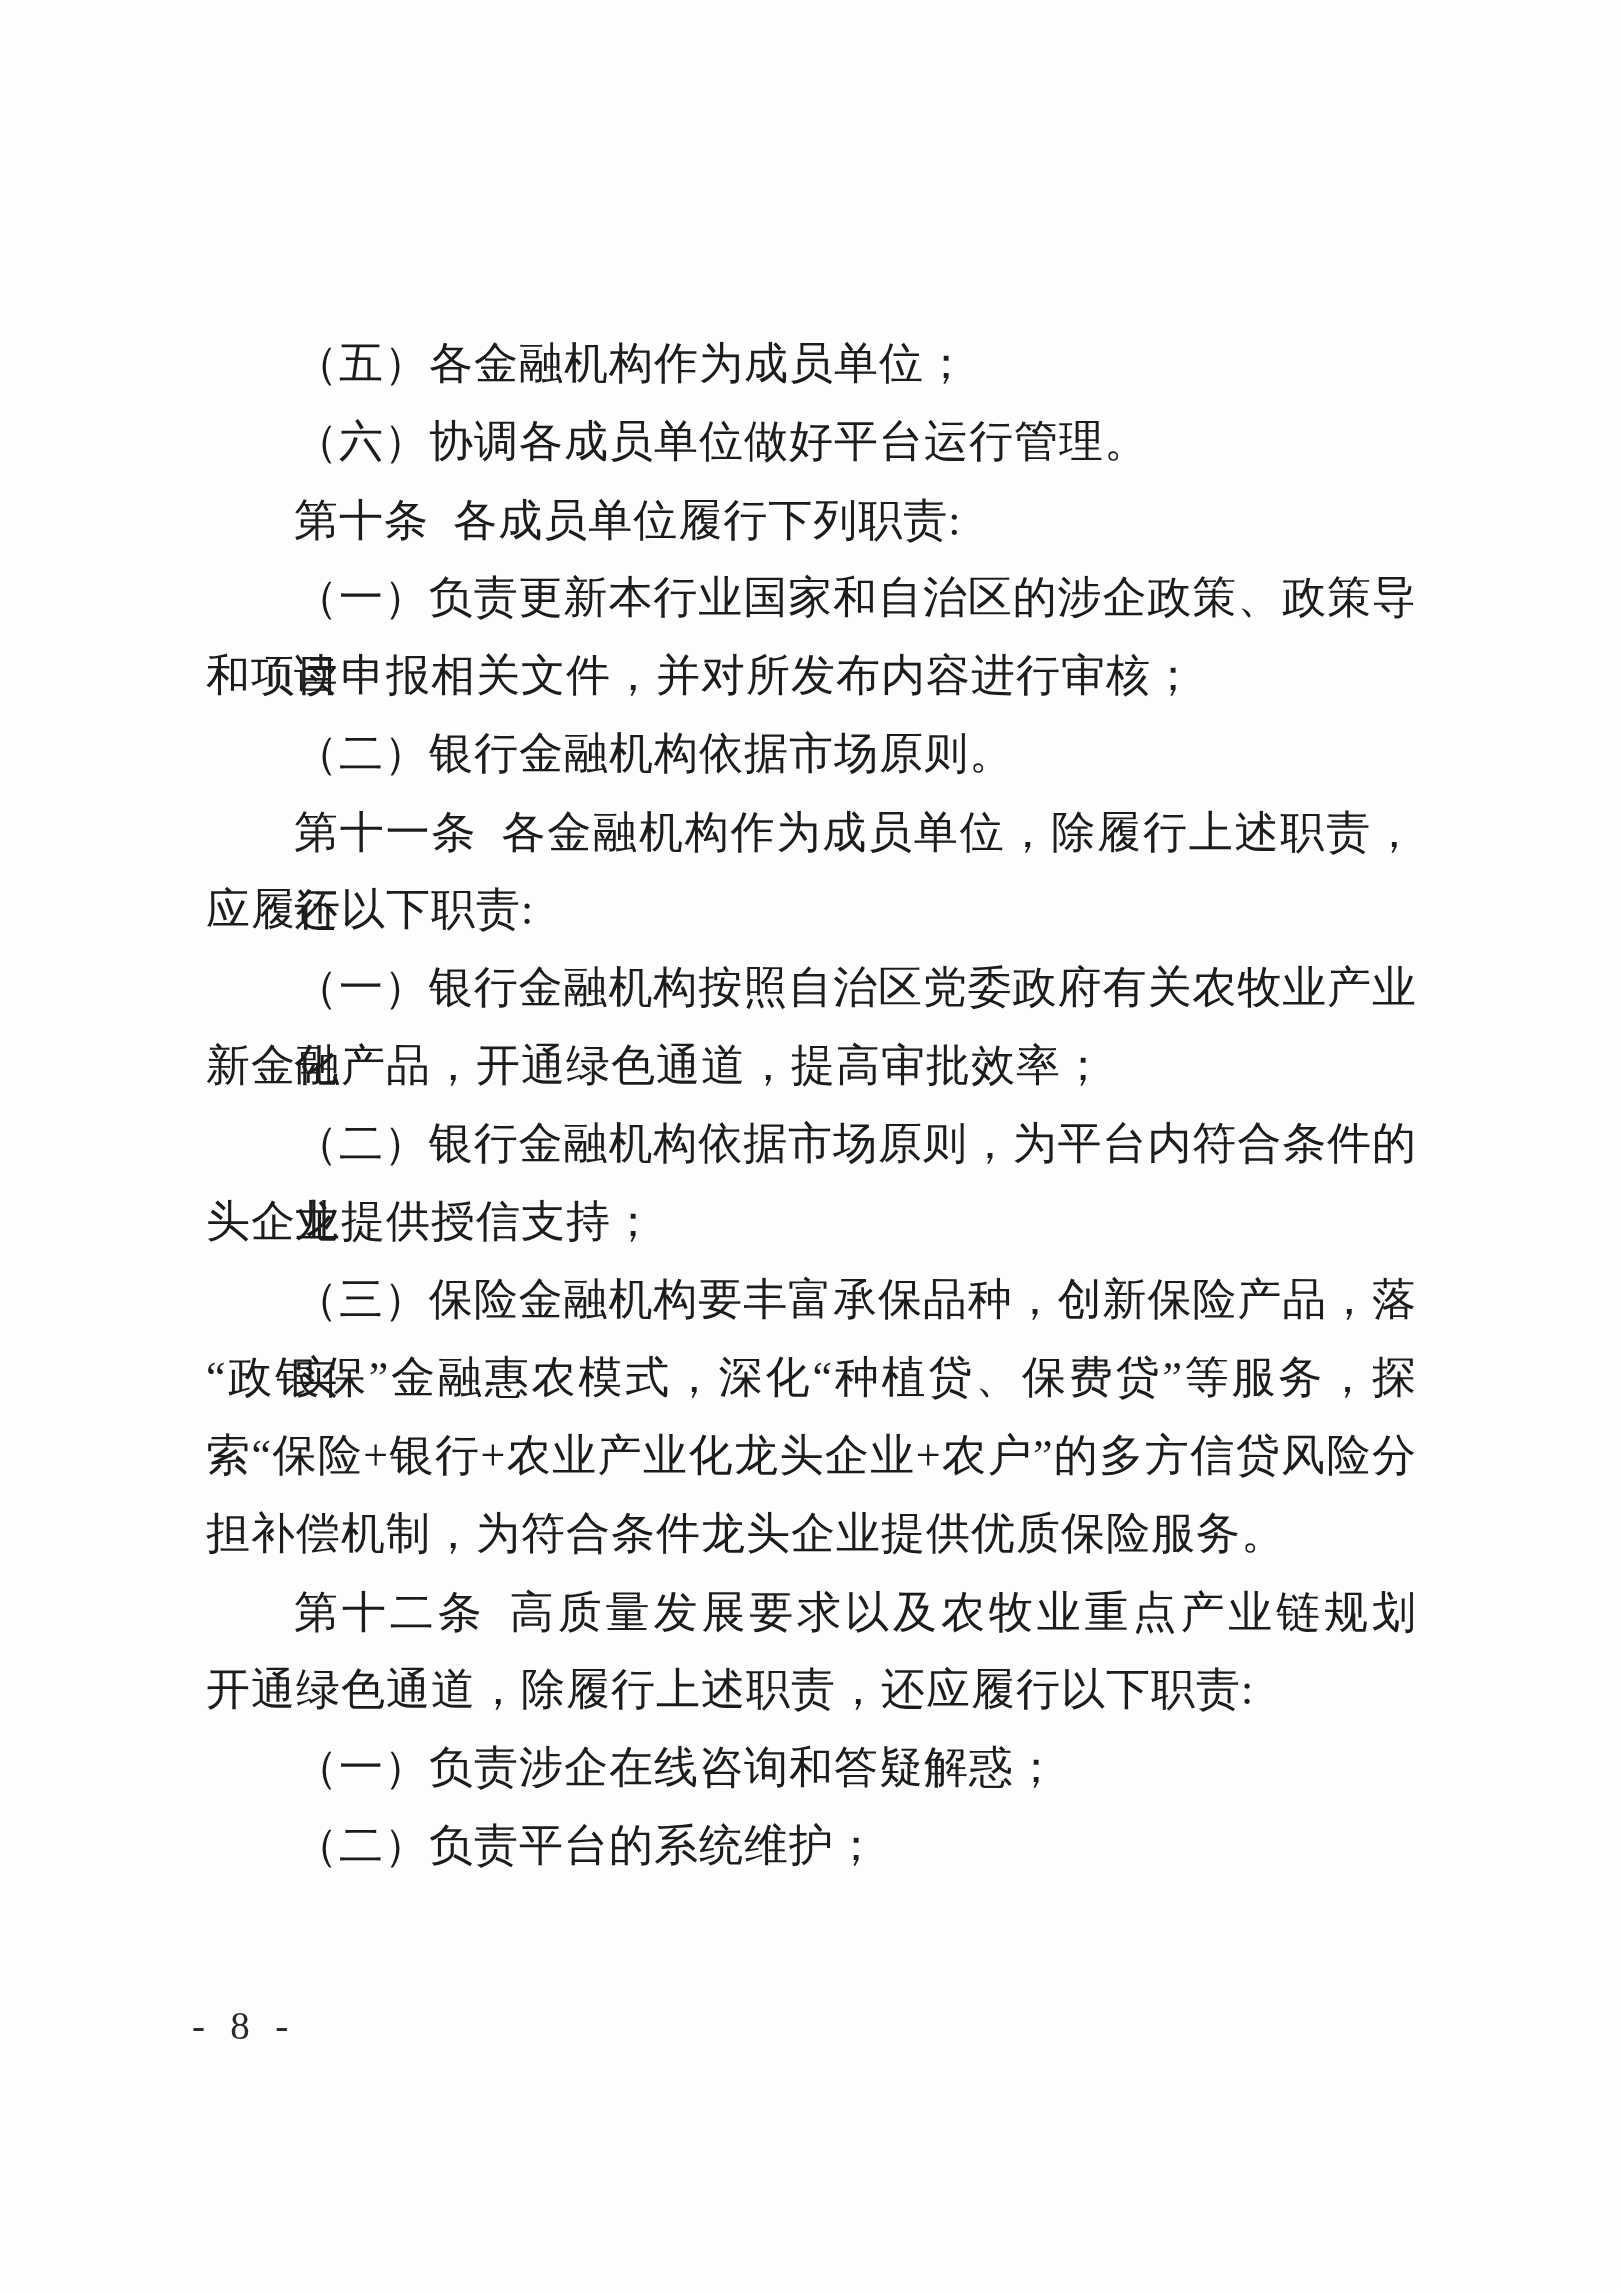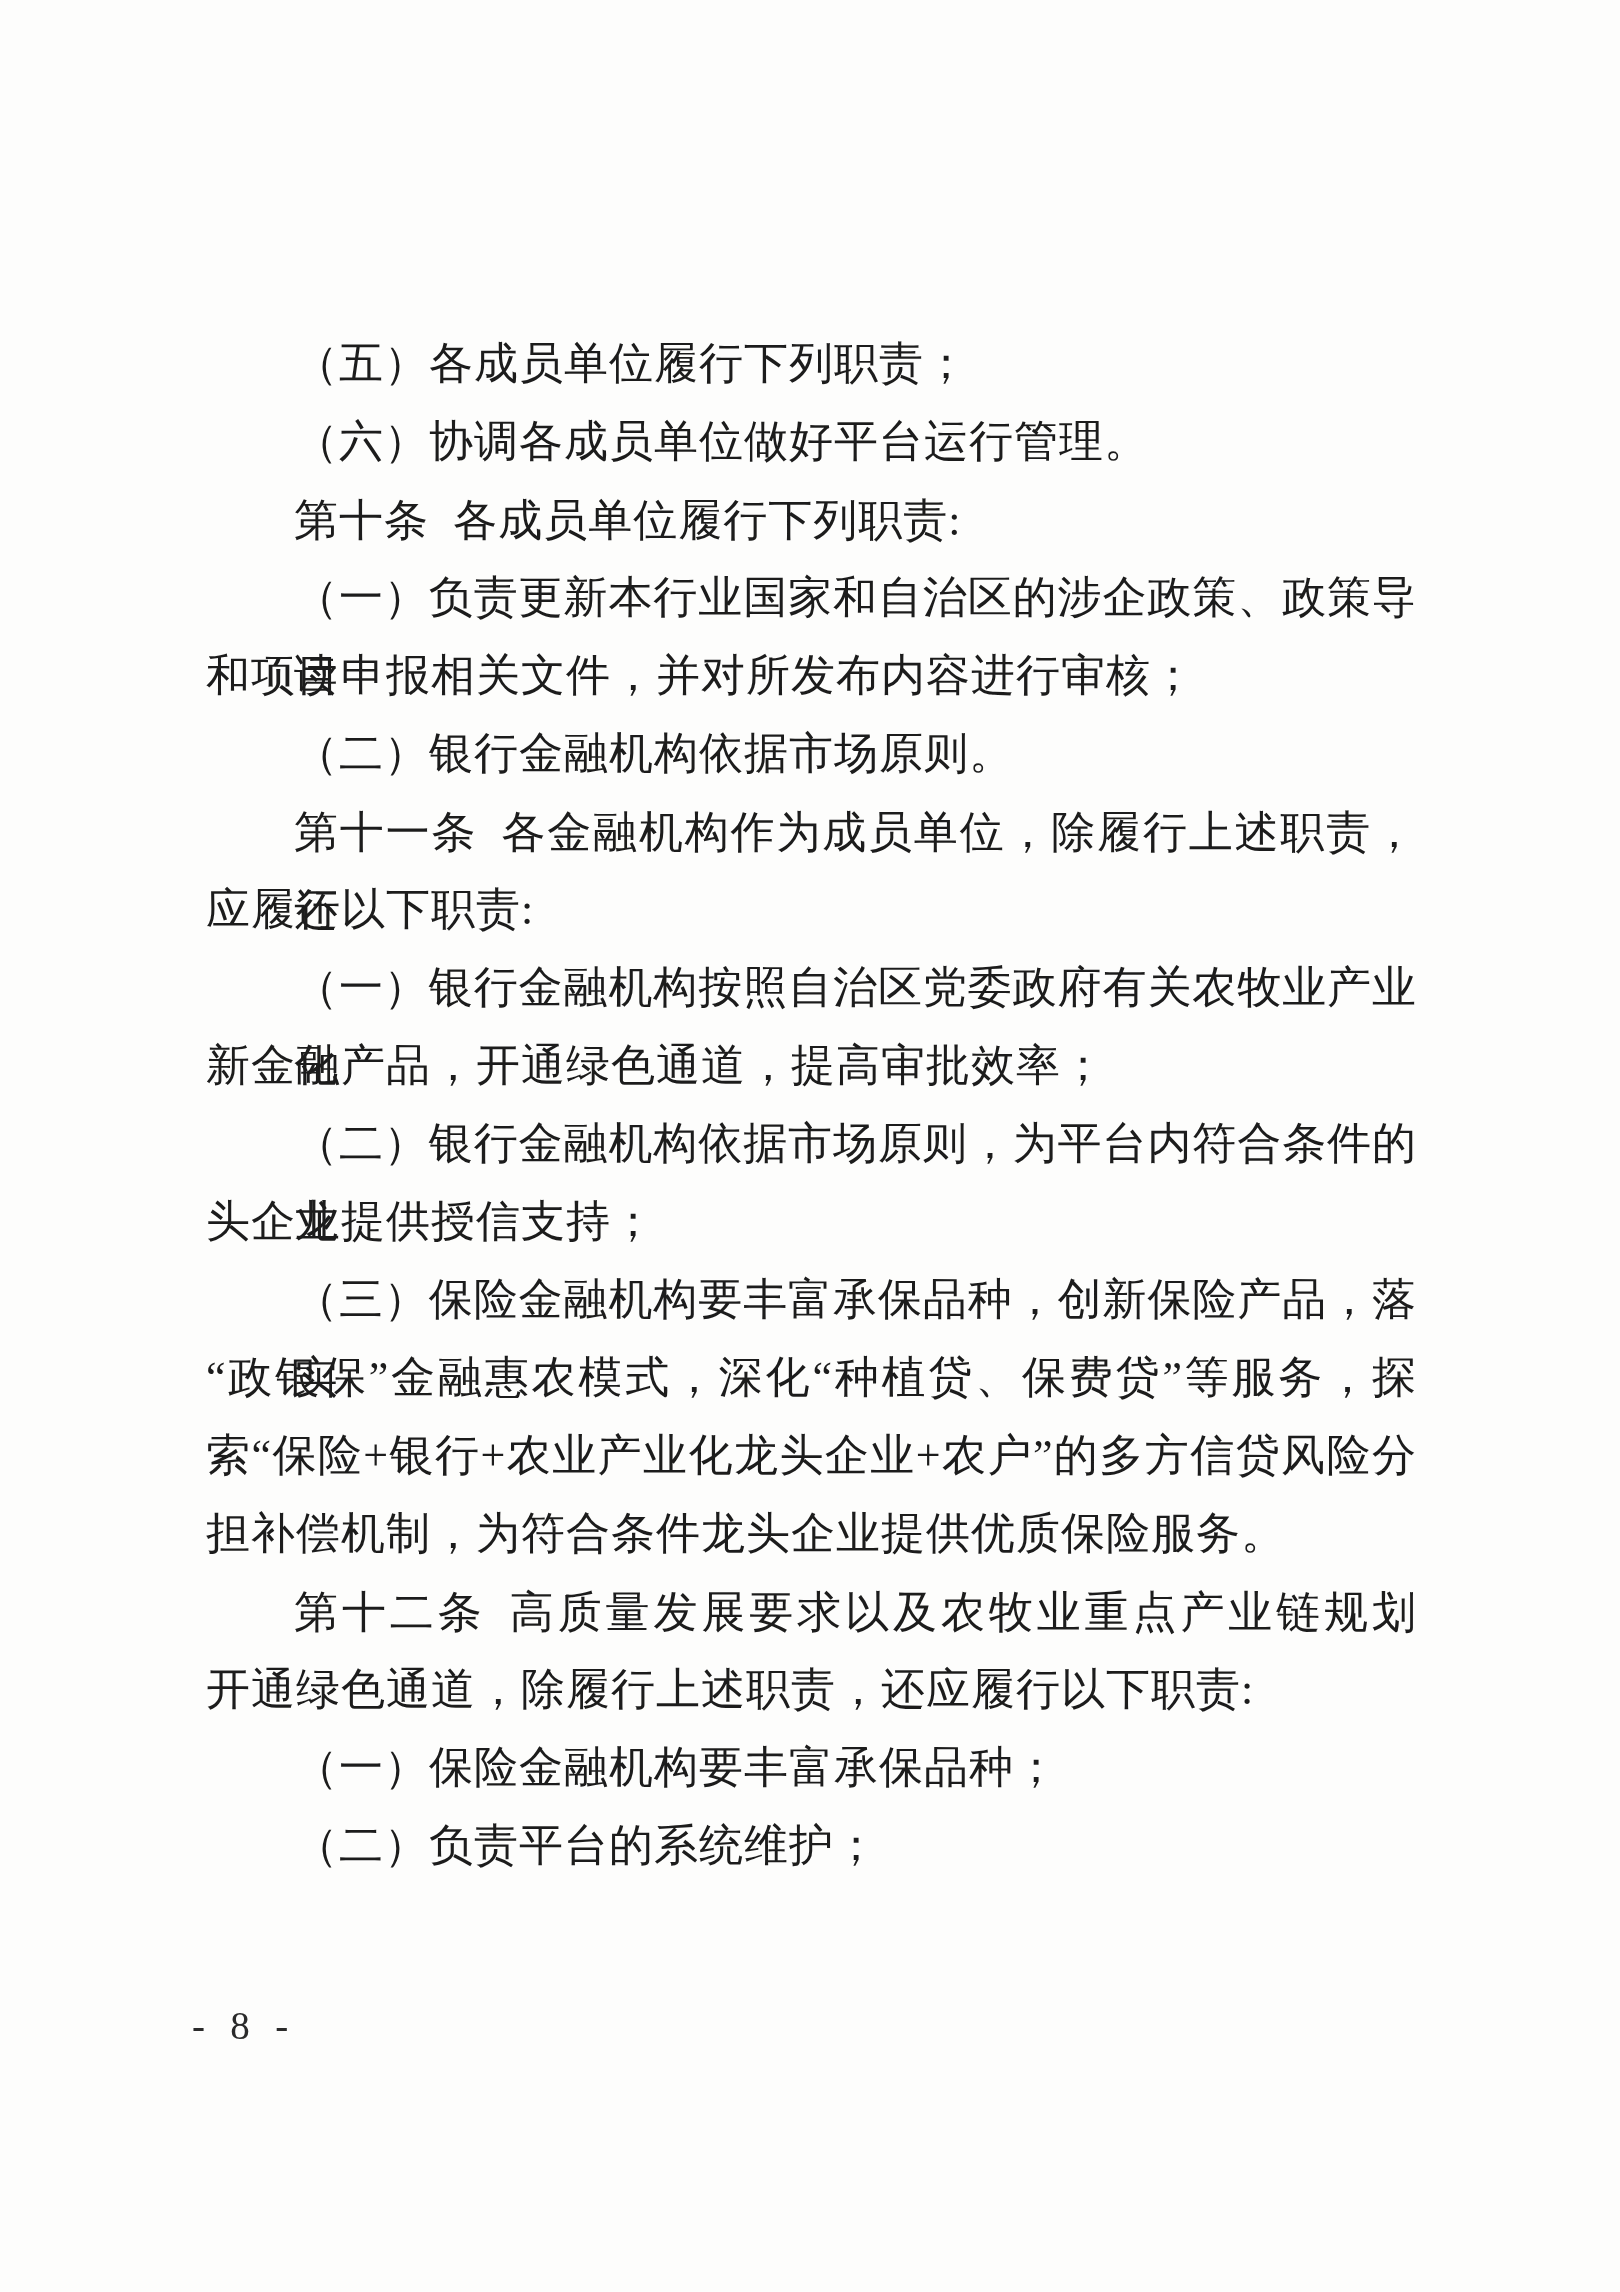--- a/index.html
+++ b/index.html
@@ -61,21 +61,21 @@
     letter-spacing: 7.8px;
     color: #2a2a2a;
   }
 </style>
 </head>
 <body>
 
 <div class="page">
   <div class="content">
 
-    <div class="line indent"><span>（五）各成员单位履行下列职责；</span></div>
+    <div class="line indent"><span>（五）各金融机构作为成员单位；</span></div>
 
     <div class="line indent"><span>（六）协调各成员单位做好平台运行管理。</span></div>
 
     <div class="line indent"><span class="term">第十条</span><span>各成员单位履行下列职责:</span></div>
 
     <div class="line indent stretch"><span>（一）负责更新本行业国家和自治区的涉企政策、政策导读</span></div>
 
     <div class="line"><span>和项目申报相关文件，并对所发布内容进行审核；</span></div>
 
     <div class="line indent"><span>（二）银行金融机构依据市场原则。</span></div>
@@ -98,21 +98,21 @@
     <div class="line stretch"><span>“政银保”金融惠农模式，深化“种植贷、保费贷”等服务，探</span></div>
 
     <div class="line stretch"><span>索“保险+银行+农业产业化龙头企业+农户”的多方信贷风险分</span></div>
 
     <div class="line"><span>担补偿机制，为符合条件龙头企业提供优质保险服务。</span></div>
 
     <div class="line indent stretch"><span class="term">第十二条</span><span>高质量发展要求以及农牧业重点产业链规划</span></div>
 
     <div class="line"><span>开通绿色通道，除履行上述职责，还应履行以下职责:</span></div>
 
-    <div class="line indent"><span>（一）保险金融机构要丰富承保品种；</span></div>
+    <div class="line indent"><span>（一）负责涉企在线咨询和答疑解惑；</span></div>
 
     <div class="line indent"><span>（二）负责平台的系统维护；</span></div>
 
   </div>
 
   <div class="page-number">- 8 -</div>
 </div>
 
 
 </body></html>

